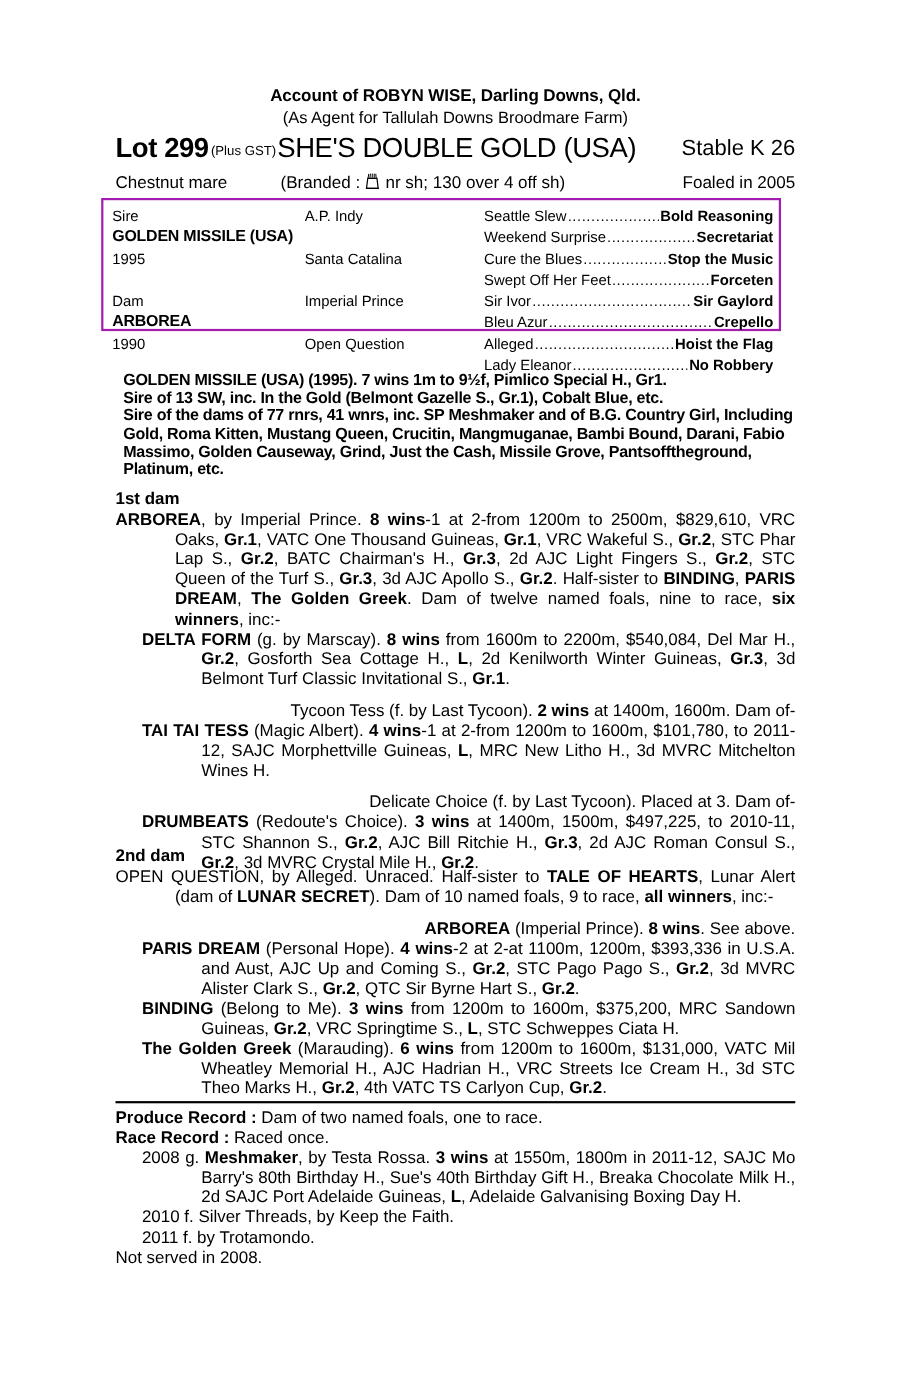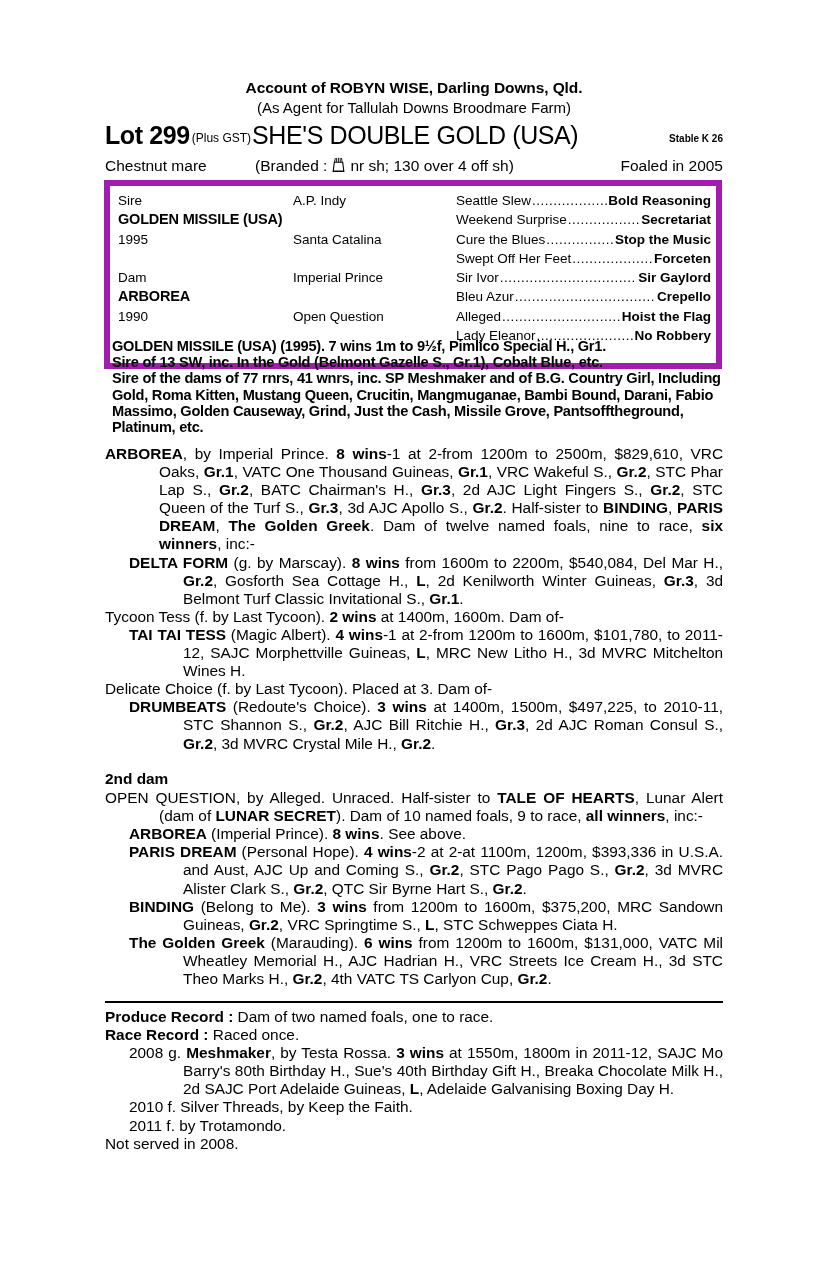--- a/index.html
+++ b/index.html
@@ -60,22 +60,22 @@
     position: relative;
     top: -2px;
   }
   .lot-name {
     font-size: 25px;
     font-weight: normal;
     letter-spacing: -0.4px;
     padding-left: 1px;
   }
   .lot-stable {
-    font-size: 10px;
-    font-weight: bold;
+    font-size: 20px;
+    font-weight: normal;
     margin-left: auto;
     padding-left: 14px;
     position: relative;
     top: -2px;
   }
   .desc-line {
     display: flex;
     align-items: baseline;
     font-size: 15.5px;
     margin-top: 6px;
@@ -88,25 +88,25 @@
     width: 17px;
     height: 15px;
     position: relative;
     top: 1px;
     margin: 0 3px 0 3px;
   }
 
   
   .ped {
     position: absolute;
-    left: 104px;
+    left: 92px;
     top: 180px;
     width: 618px;
-    height: 189px;
-    border: 6px solid #a21caf;
+    height: 121px;
+    border: 2px solid #a21caf;
     box-sizing: border-box;
   }
   .ped-inner {
     position: relative;
     width: 100%;
     height: 100%;
     font-size: 13.5px;
     line-height: 19.3px;
   }
   .ped-col1 { position: absolute; left: 8px;   top: 5px; width: 165px; }
@@ -160,21 +160,21 @@
   .para {
     text-align: justify;
     margin: 0;
     padding-left: 54px;
     text-indent: -54px;
   }
   .para.lv0 { padding-left: 54px; text-indent: -54px; }
   .para.lv1 { padding-left: 78px; text-indent: -54px; }
   .para.flat { padding-left: 24px; text-indent: -24px; text-align: left; }
   .para.flat2 { padding-left: 0; text-indent: 0; text-align: left; }
-  .para.last-left { text-align: left; }
+  .para.last-left { text-align: right; margin-top: 11px; }
   b, .b { font-weight: bold; }
 
   
   .rule {
     position: absolute;
     left: 105px;
     top: 1001px;
     width: 618px;
     height: 0;
     border-top: 2px solid #000;
@@ -295,20 +295,21 @@
     </div>
   </div>
 
   <div class="sireblock">
     <div>GOLDEN MISSILE (USA) (1995). 7 wins 1m to 9½f, Pimlico Special H., Gr1.</div>
     <div>Sire of 13 SW, inc. In the Gold (Belmont Gazelle S., Gr.1), Cobalt Blue, etc.</div>
     <div>Sire of the dams of 77 rnrs, 41 wnrs, inc. SP Meshmaker and of B.G. Country Girl, Including Gold, Roma Kitten, Mustang Queen, Crucitin, Mangmuganae, Bambi Bound, Darani, Fabio Massimo, Golden Causeway, Grind, Just the Cash, Missile Grove, Pantsofftheground, Platinum, etc.</div>
   </div>
 
   <div class="body-block" style="top:445px;">
+    <div class="sec-title">1st dam</div>
     <div class="para lv0"><b>ARBOREA</b>, by Imperial Prince. <b>8 wins</b>-1 at 2-from 1200m to 2500m, $829,610, VRC Oaks, <b>Gr.1</b>, VATC One Thousand Guineas, <b>Gr.1</b>, VRC Wakeful S., <b>Gr.2</b>, STC Phar Lap S., <b>Gr.2</b>, BATC Chairman's H., <b>Gr.3</b>, 2d AJC Light Fingers S., <b>Gr.2</b>, STC Queen of the Turf S., <b>Gr.3</b>, 3d AJC Apollo S., <b>Gr.2</b>. Half-sister to <b>BINDING</b>, <b>PARIS DREAM</b>, <b>The Golden Greek</b>. Dam of twelve named foals, nine to race, <b>six winners</b>, inc:-</div>
     <div class="para lv1"><b>DELTA FORM</b> (g. by Marscay). <b>8 wins</b> from 1600m to 2200m, $540,084, Del Mar H., <b>Gr.2</b>, Gosforth Sea Cottage H., <b>L</b>, 2d Kenilworth Winter Guineas, <b>Gr.3</b>, 3d Belmont Turf Classic Invitational S., <b>Gr.1</b>.</div>
     <div class="para lv0 last-left">Tycoon Tess (f. by Last Tycoon). <b>2 wins</b> at 1400m, 1600m. Dam of-</div>
     <div class="para lv1"><b>TAI TAI TESS</b> (Magic Albert). <b>4 wins</b>-1 at 2-from 1200m to 1600m, $101,780, to 2011-12, SAJC Morphettville Guineas, <b>L</b>, MRC New Litho H., 3d MVRC Mitchelton Wines H.</div>
     <div class="para lv0 last-left">Delicate Choice (f. by Last Tycoon). Placed at 3. Dam of-</div>
     <div class="para lv1"><b>DRUMBEATS</b> (Redoute's Choice). <b>3 wins</b> at 1400m, 1500m, $497,225, to 2010-11, STC Shannon S., <b>Gr.2</b>, AJC Bill Ritchie H., <b>Gr.3</b>, 2d AJC Roman Consul S., <b>Gr.2</b>, 3d MVRC Crystal Mile H., <b>Gr.2</b>.</div>
   </div>
 
   <div class="body-block" style="top:770px;">
     <div class="sec-title">2nd dam</div>

